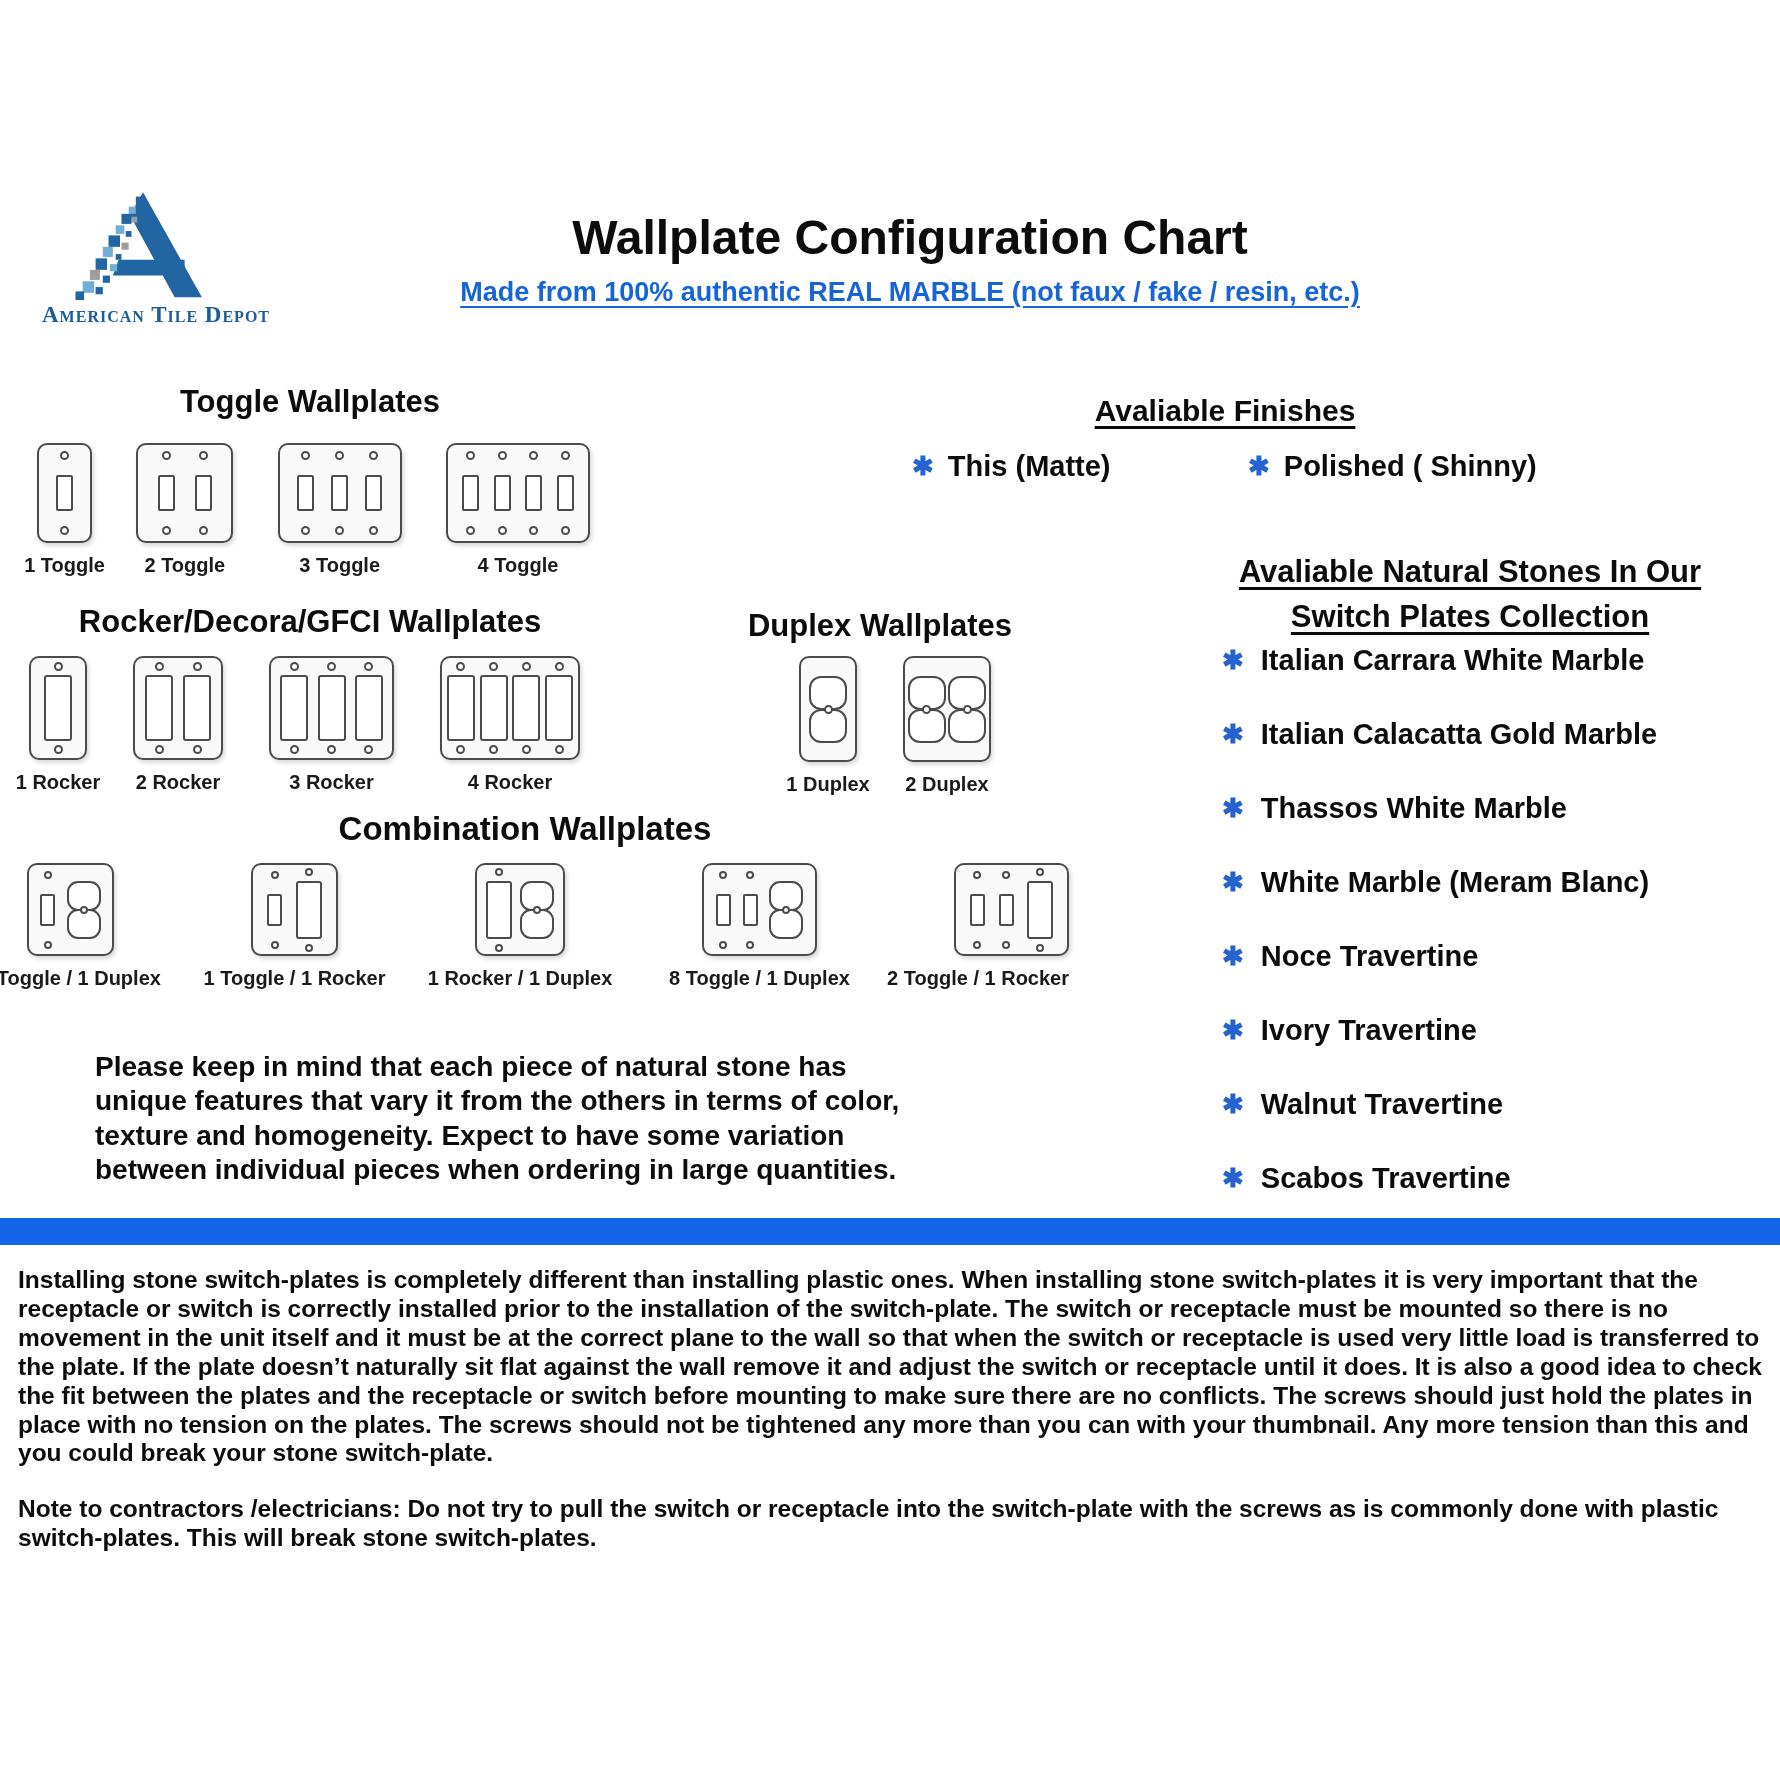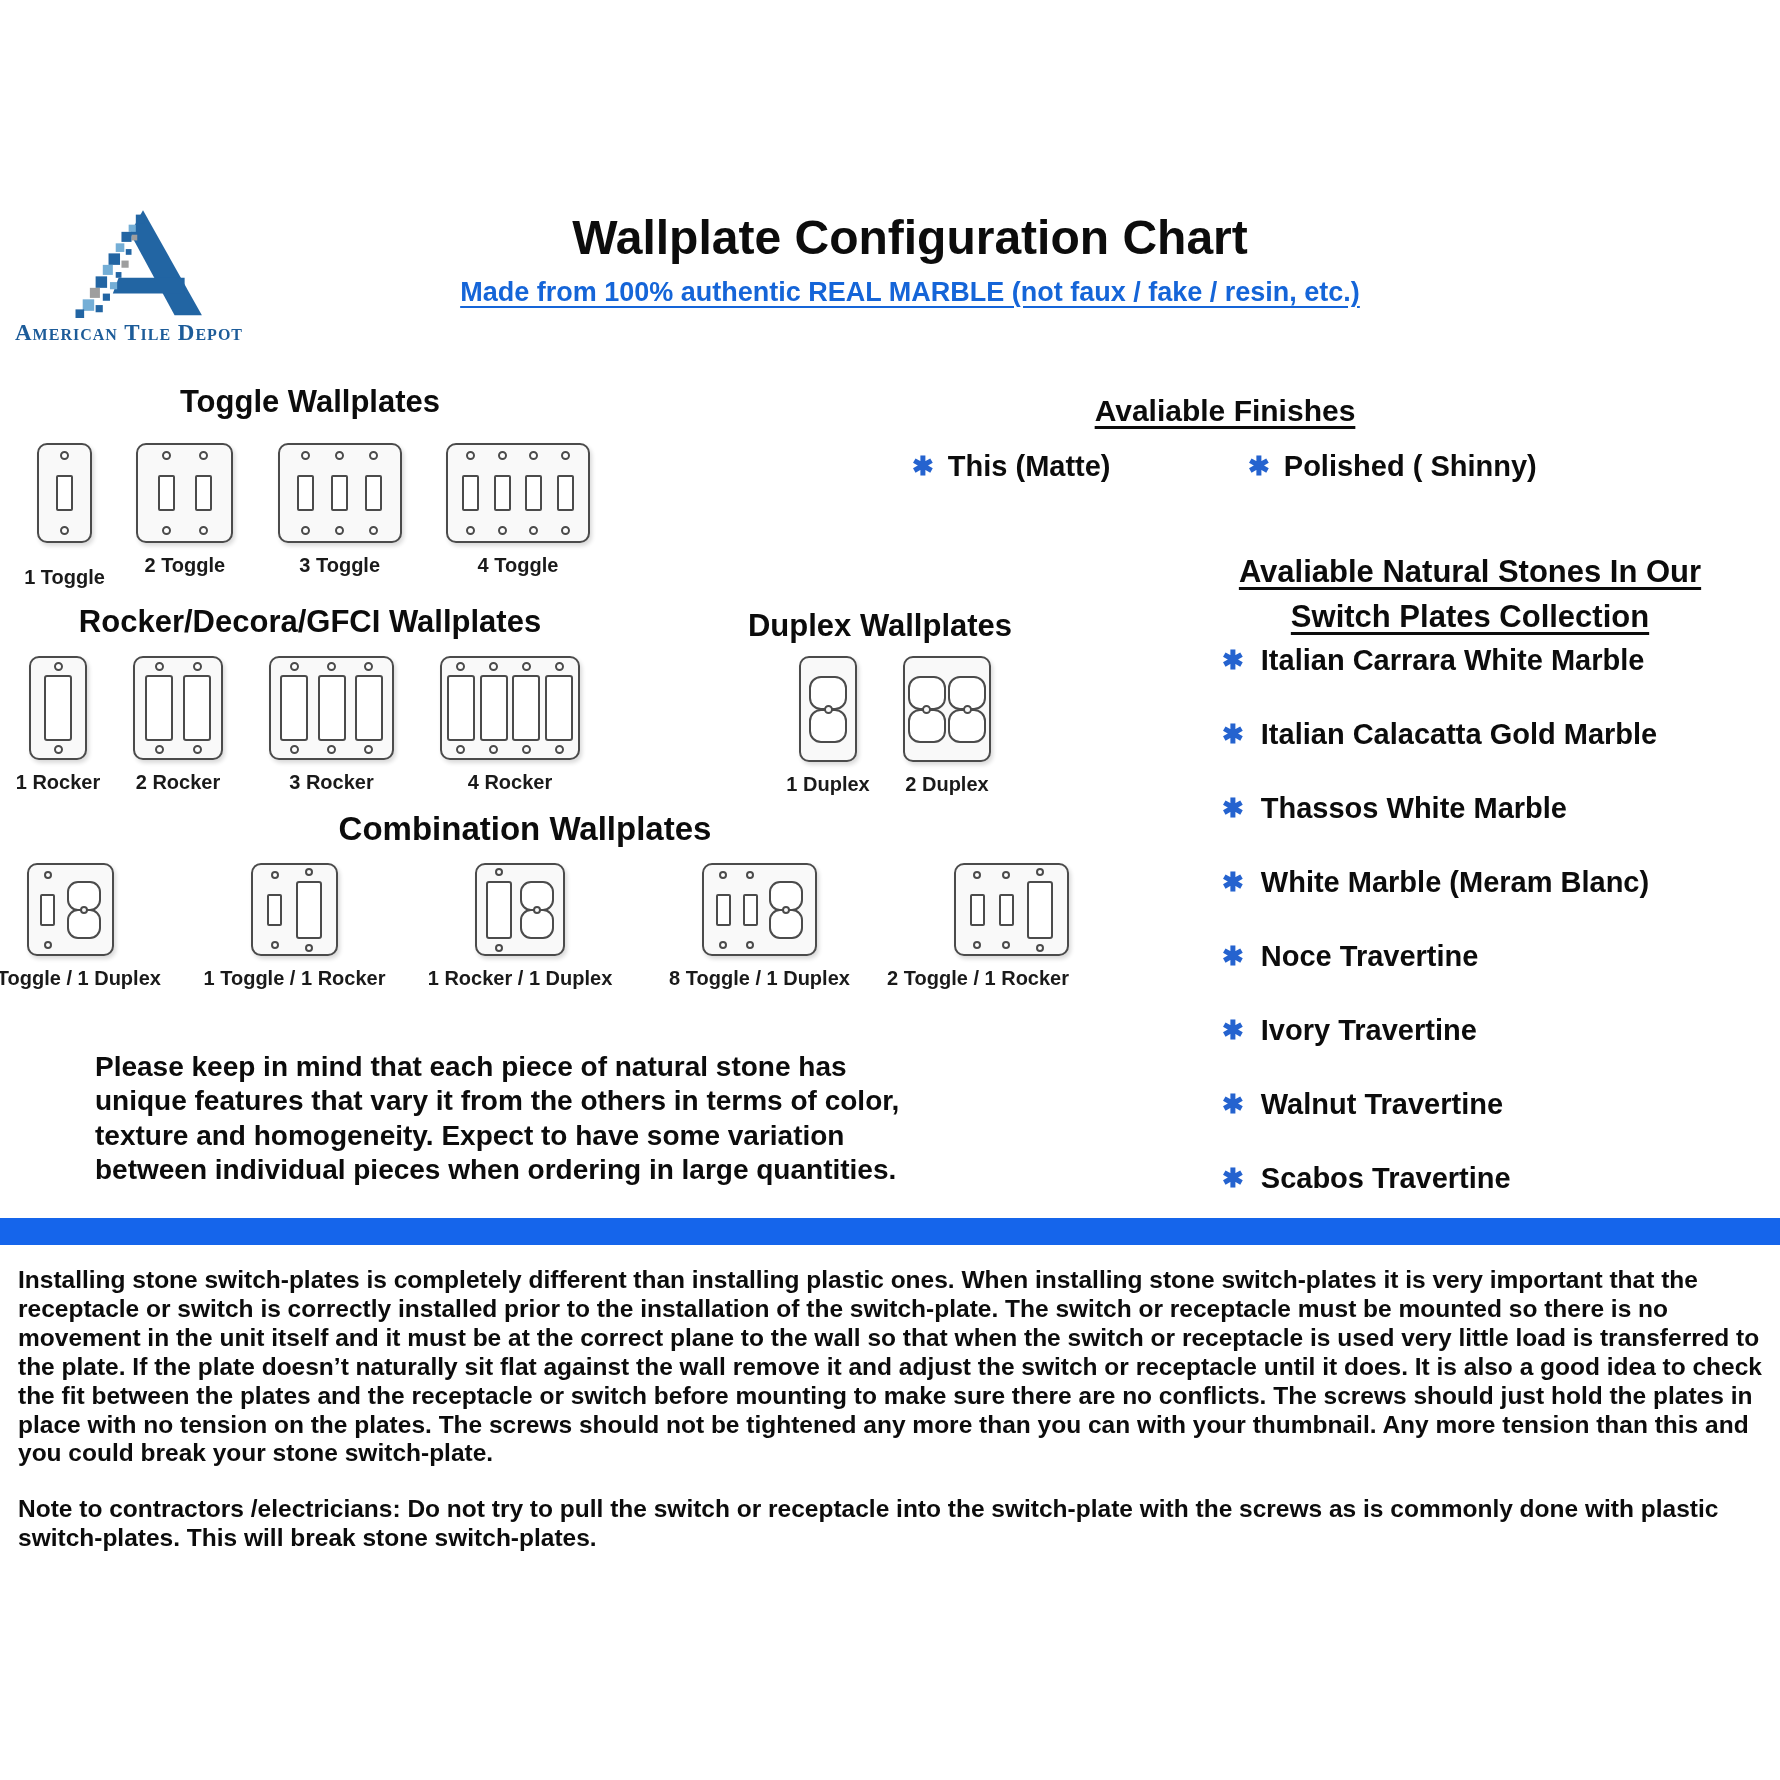--- a/index.html
+++ b/index.html
@@ -1,21 +1,21 @@
 <!DOCTYPE html>
 <html style="--accent: #1565d8; --bar: #1565eb; --star: #2563cf; --logoblue: #2265a3;"><head>
 <meta charset="utf-8">
 <style>
   html,body{margin:0;padding:0;background:#fff;}
   .canvas{position:relative;width:1780px;height:1780px;background:#ffffff;overflow:hidden;
           font-family:"Liberation Sans",sans-serif;color:#0c0c0c;}
   :root{--accent:#1565d8;--bar:#1565eb;--star:#2563cf;--logoblue:#2265a3;}
 
   
-  .logo{position:absolute;left:15px;top:206px;width:255px;text-align:left;}
+  .logo{position:absolute;left:15px;top:188px;width:255px;text-align:right;}
   .logo svg{display:block;margin:0 auto;}
   .brand-name{font-family:"Liberation Serif",serif;font-variant:small-caps;font-weight:bold;
               color:#1d5c99;font-size:23px;letter-spacing:1px;margin-top:2px;white-space:nowrap;}
   .titleblock{position:absolute;left:420px;top:210px;width:980px;text-align:center;}
   .page-title{font-size:48px;font-weight:bold;margin:0;letter-spacing:0px;}
   .page-subtitle{margin-top:12px;font-size:27px;font-weight:bold;color:var(--accent);
                  text-decoration:underline;text-underline-offset:5px;}
 
   
   .sec-heading{position:absolute;font-weight:bold;text-align:center;white-space:nowrap;}
@@ -119,21 +119,21 @@
     <h1 class="page-title">Wallplate Configuration Chart</h1>
     <div class="page-subtitle">Made from 100% authentic REAL MARBLE (not faux / fake / resin, etc.)</div>
   </div>
 
   <div class="sec-heading h-toggle">Toggle Wallplates</div>
   <div class="sec-heading h-rocker">Rocker/Decora/GFCI Wallplates</div>
   <div class="sec-heading h-duplex">Duplex Wallplates</div>
   <div class="sec-heading h-combo">Combination Wallplates</div>
 
   <div class="row row-toggle">
-      <div class="fig" style="width: 55px; gap: 12px;">
+      <div class="fig" style="width: 55px;">
         <div class="plate">
           <div class="unit u-toggle">
             <span class="screw"></span>
             <span class="hole"></span>
             <span class="screw"></span>
           </div>
         </div>
         <div class="plate-label">1 Toggle</div>
       </div>
       <div class="fig" style="width: 97px;">

